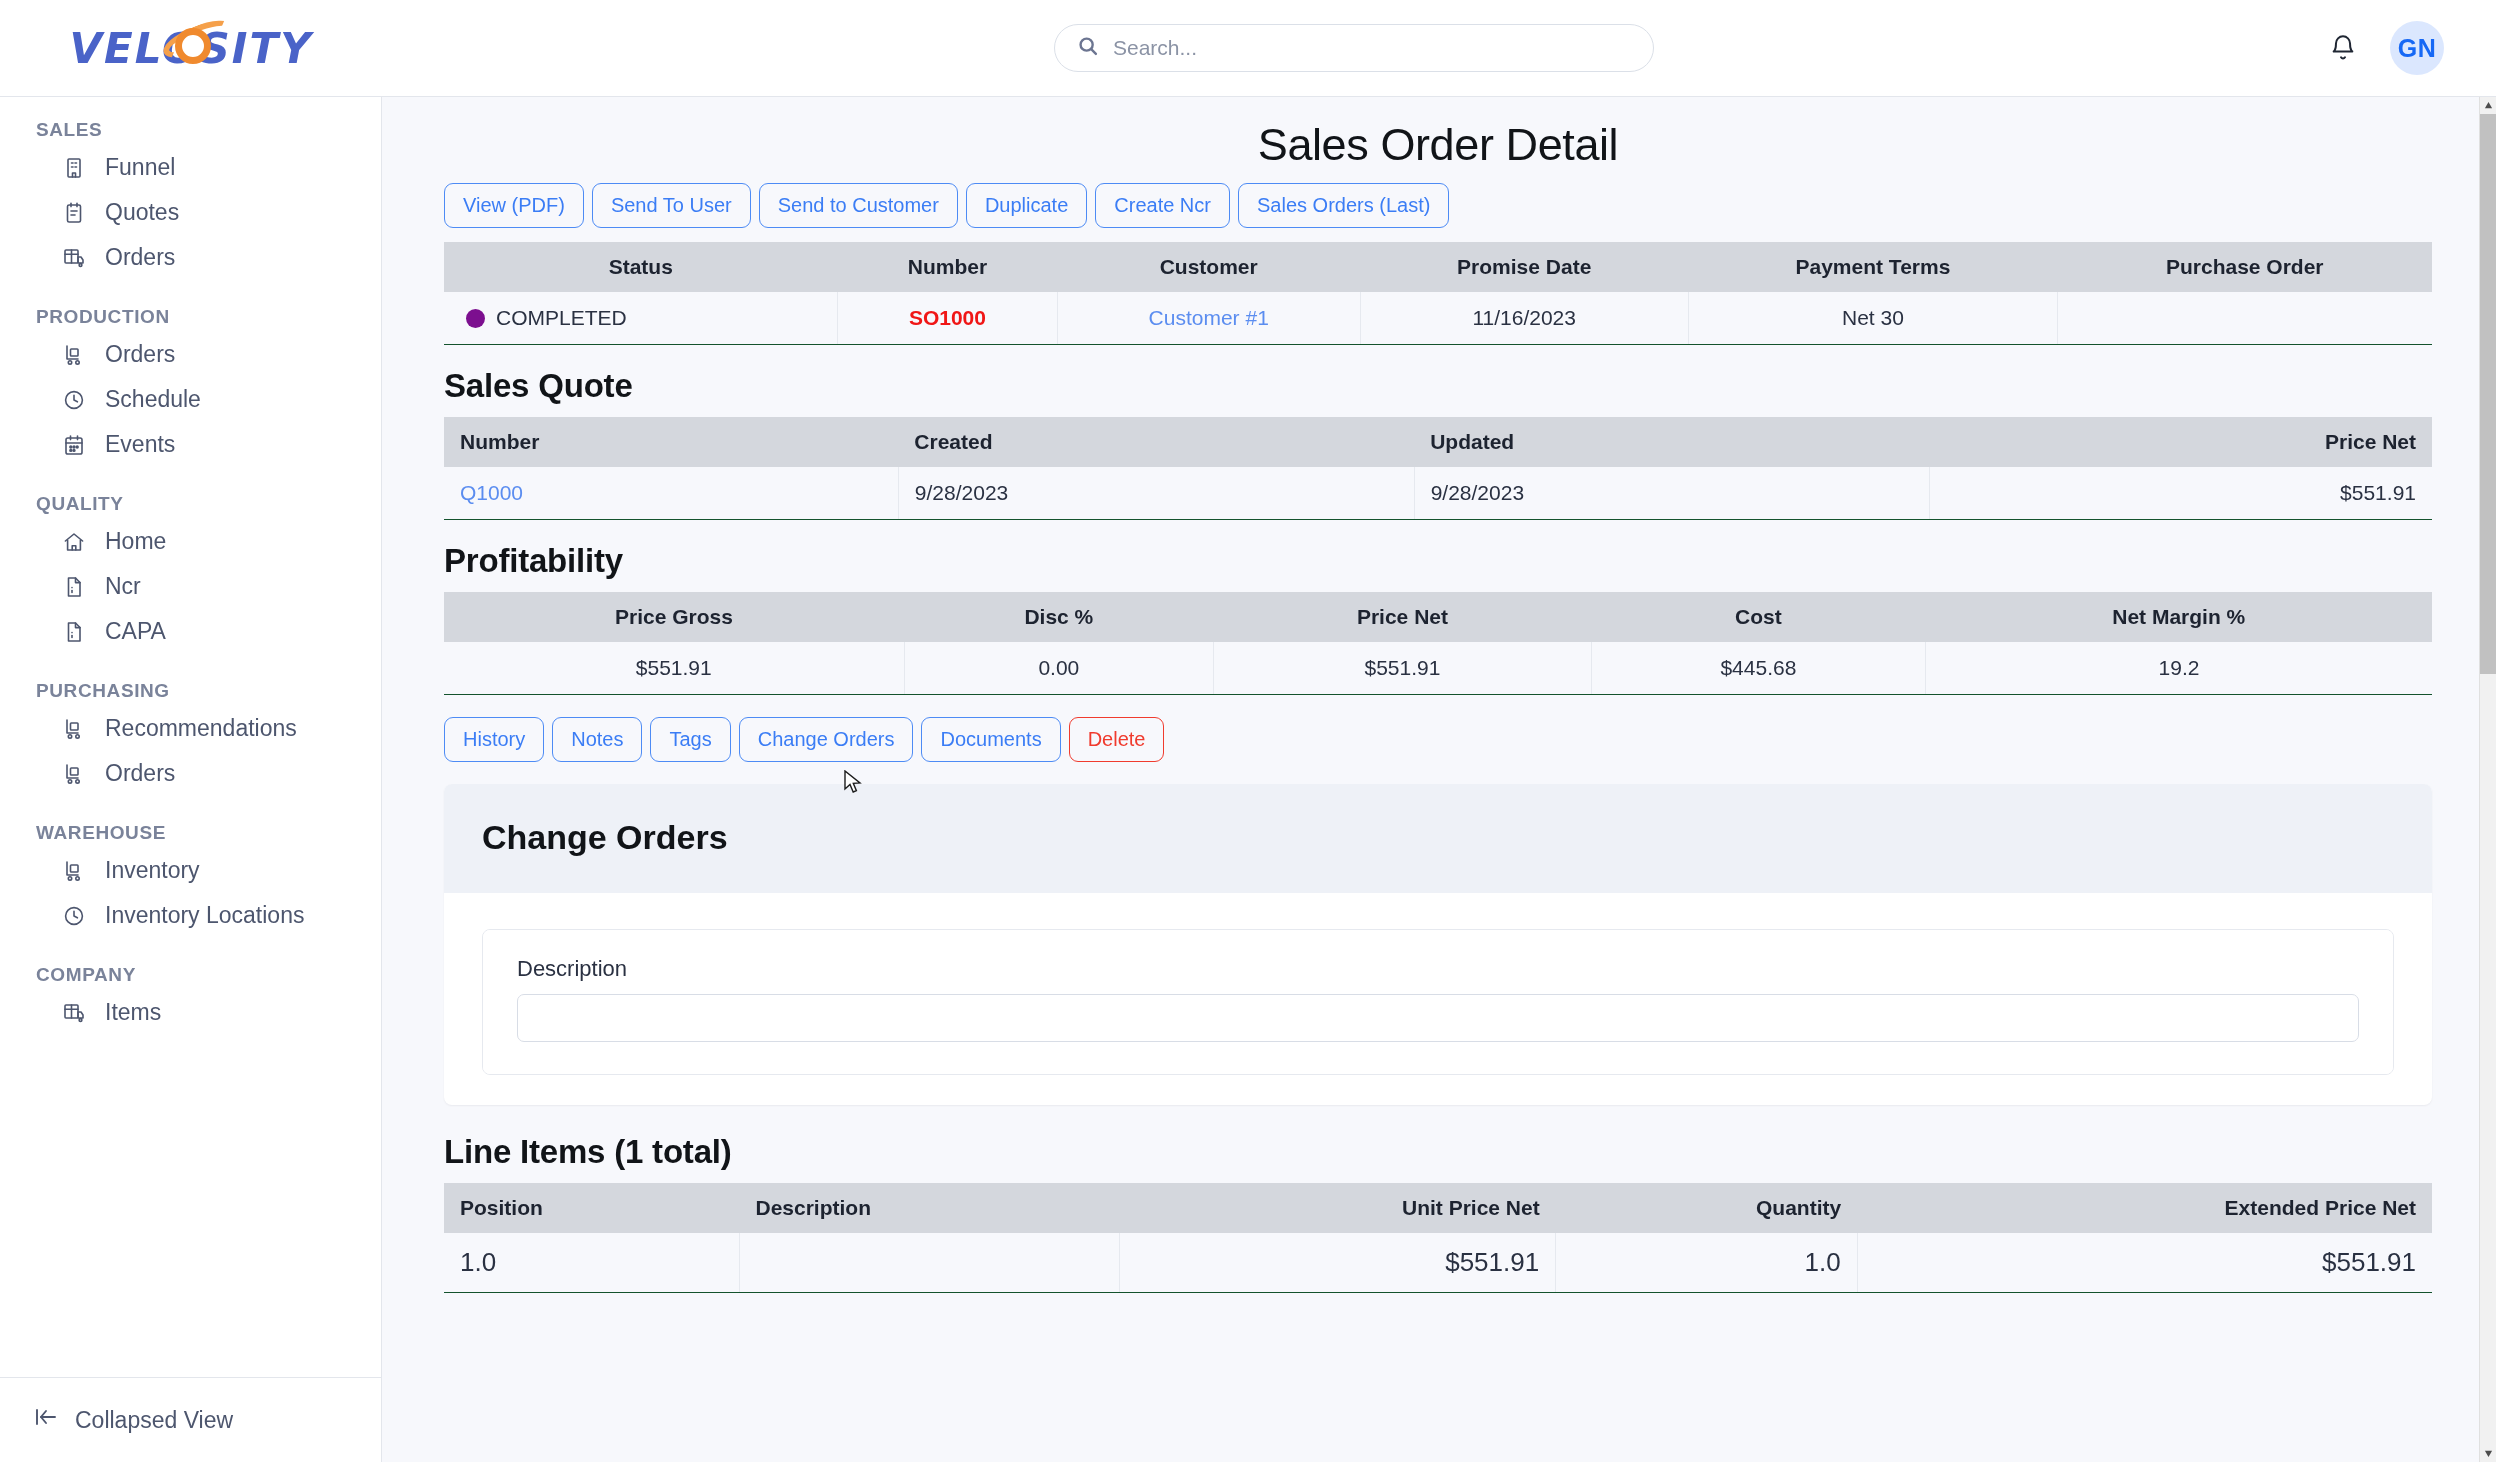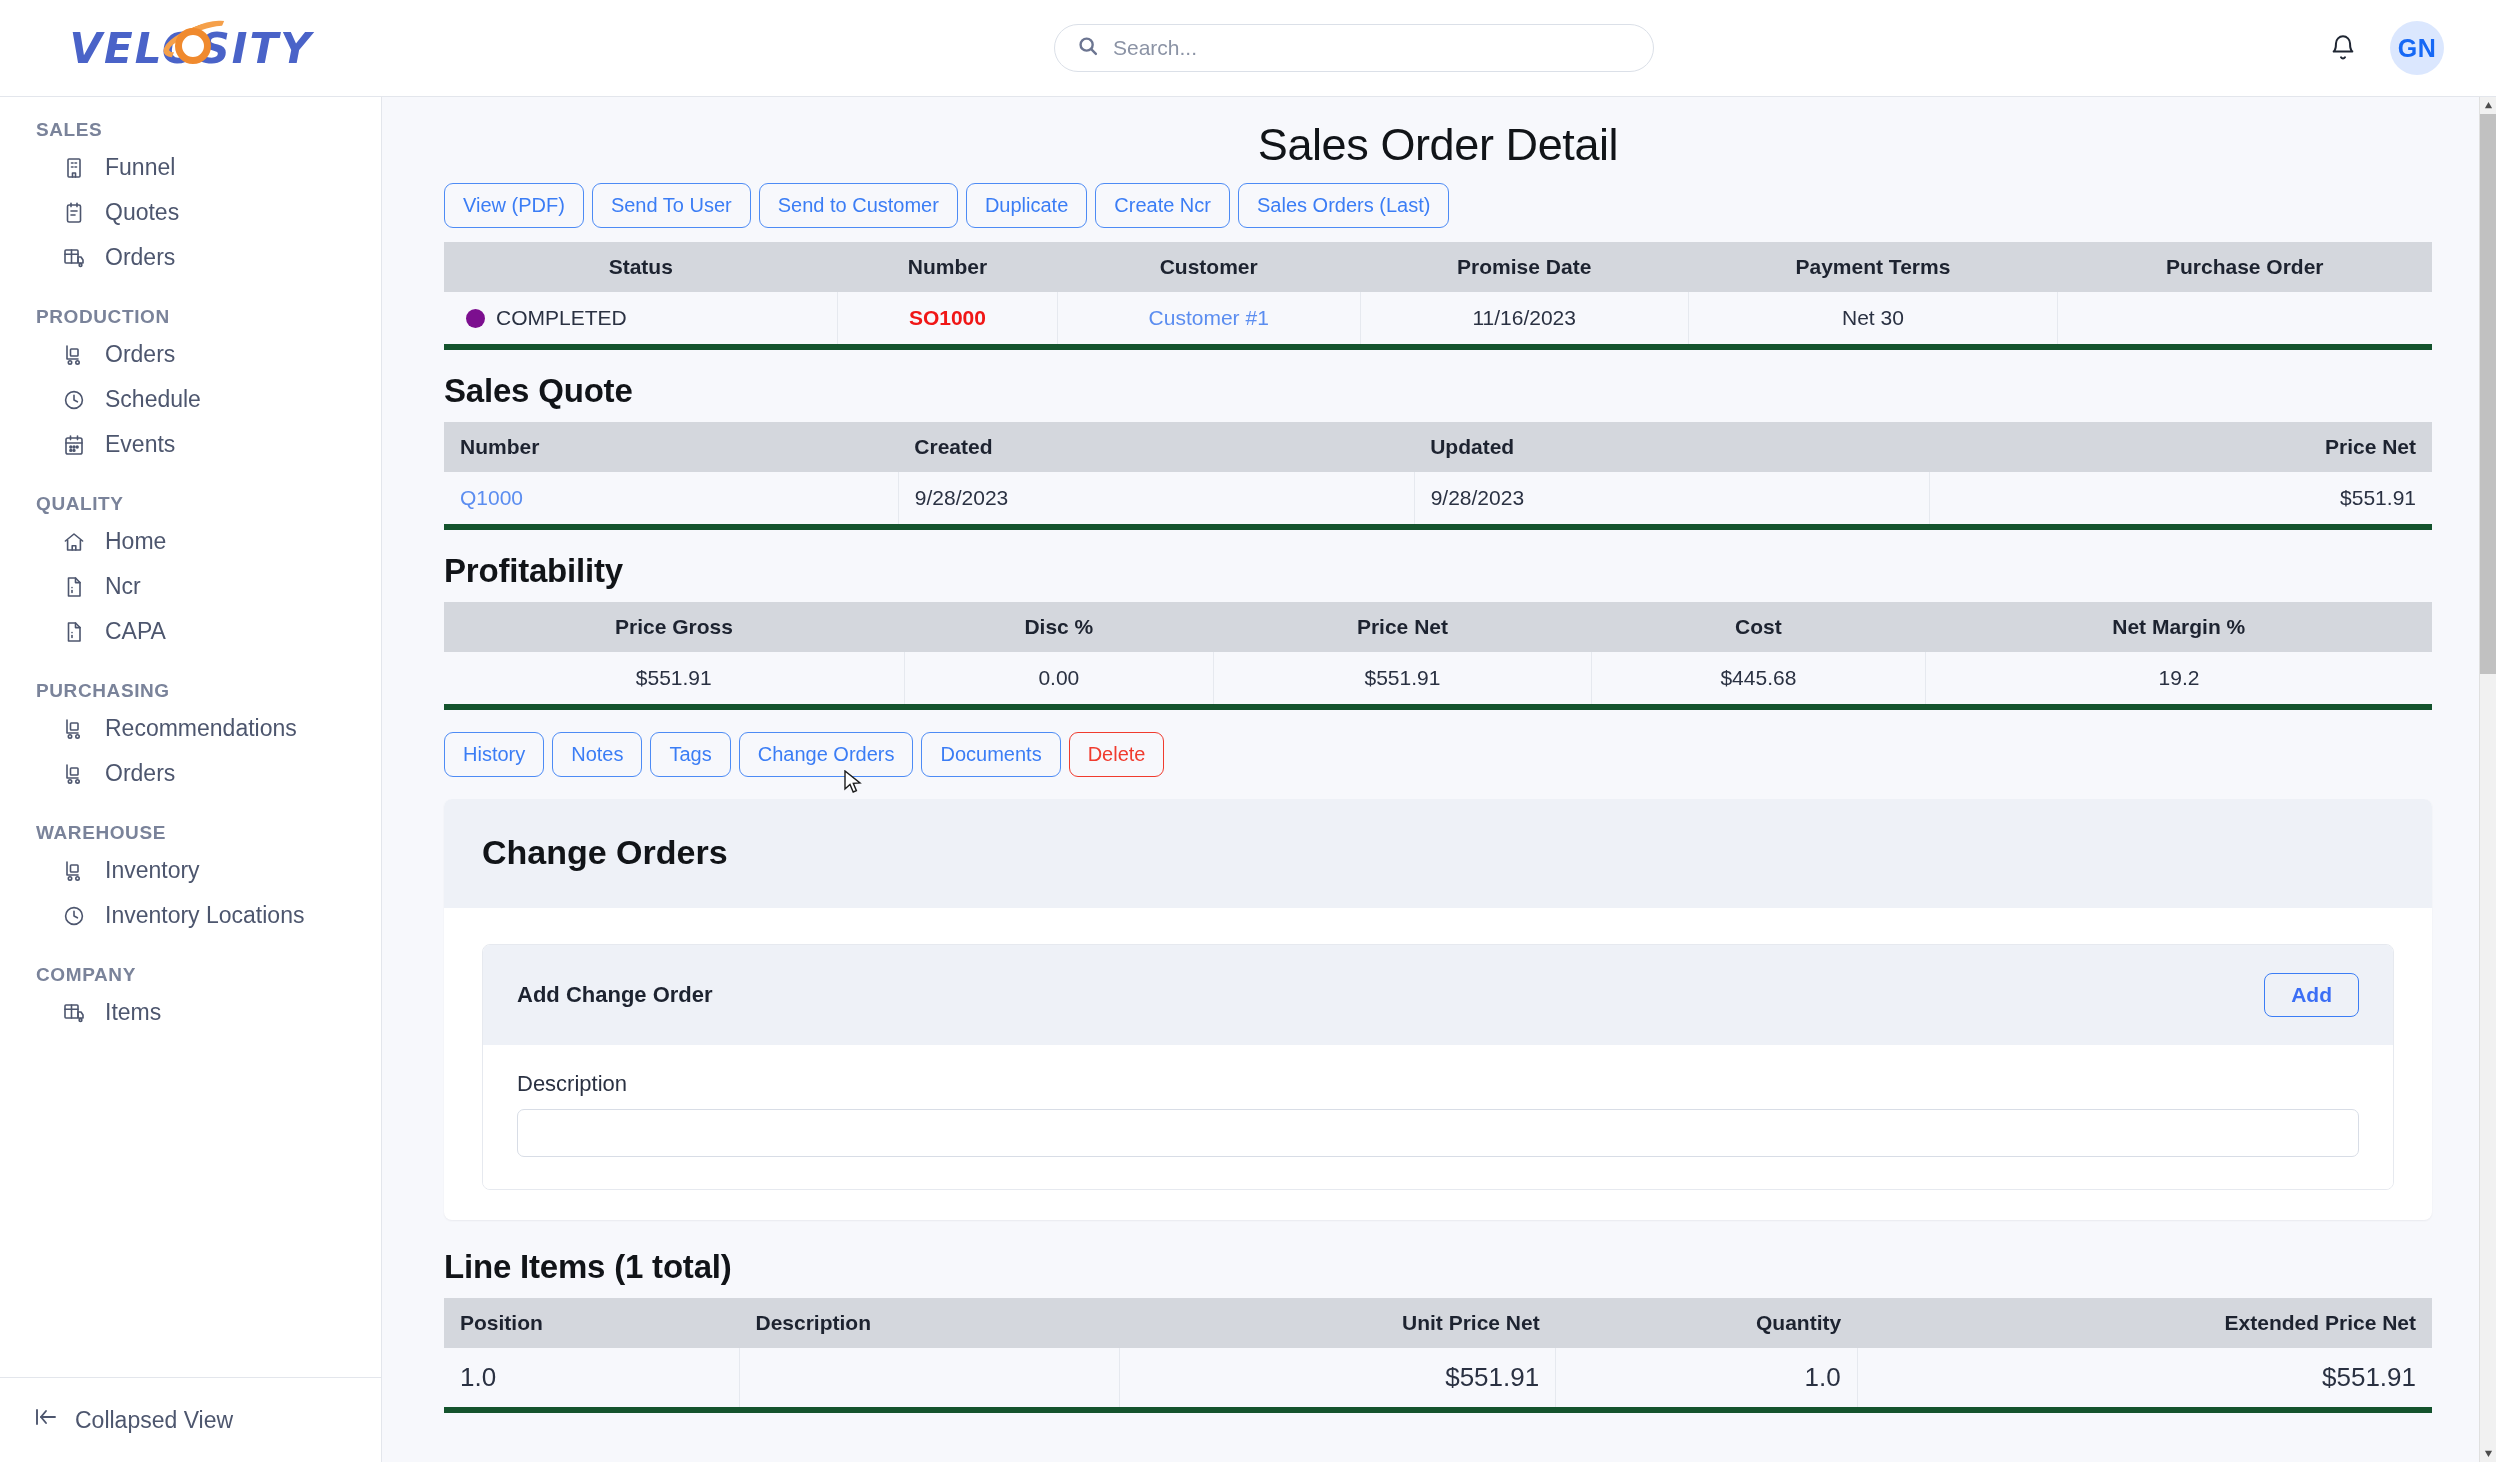--- a/index.html
+++ b/index.html
@@ -106,21 +106,21 @@
   .btn.danger { border-color: #f03b2e; color: #f03b2e; }
 
   
   table { width: 100%; border-collapse: collapse; }
   .tbl thead th {
     background: #d4d7dd; color: #1d2330; font-size: 21px; font-weight: 700;
     padding: 13px 16px; border: none; white-space: nowrap;
   }
   .tbl tbody td {
     background: #f7f8fc; color: #2a3142; font-size: 21px;
-    padding: 14px 16px; border-bottom: 6px solid #14532d;
+    padding: 14px 16px; border-bottom: 1px solid #14532d;
     border-left: 1px solid #e6e9ef;
   }
   .tbl tbody td:first-child { border-left: none; }
   .tbl thead th.thL { text-align: left; }
   .tbl thead th.thC { text-align: center; }
   .tbl thead th.thR { text-align: right; }
   .tdC { text-align: center; }
   .tdR { text-align: right; }
   .link { color: #5b8df0; cursor: pointer; }
   .strong-red { color: #f01616; font-weight: 700; }
@@ -510,24 +510,20 @@
             <button class="btn">Documents</button>
             <button class="btn danger">Delete</button>
           </div>
 
         <section class="card">
           <div class="card-head">
             <h2>Change Orders</h2>
           </div>
           <div class="card-body">
             <div class="subcard">
-              <div class="subcard-head">
-                <span class="subcard-title">Add Change Order</span>
-                <button class="btn-add">Add</button>
-              </div>
               <div class="subcard-body">
                 <div class="field-label">Description</div>
                 <input class="field-input" type="text" placeholder="" style="">
               </div>
             </div>
           </div>
         </section>
 
         <h2 class="sec-title" style="margin-top:28px;">Line Items (1 total)</h2>
         <table class="tbl">

